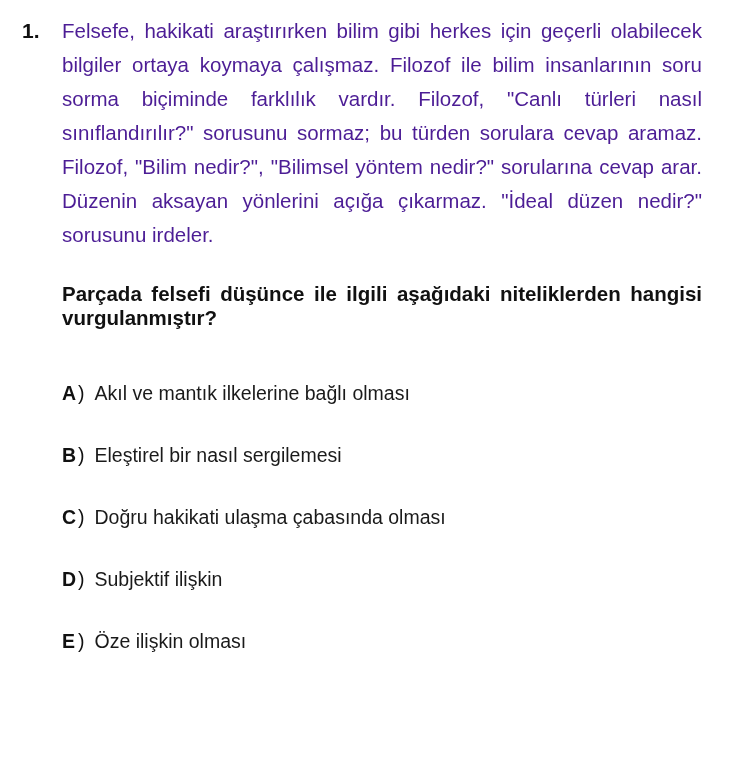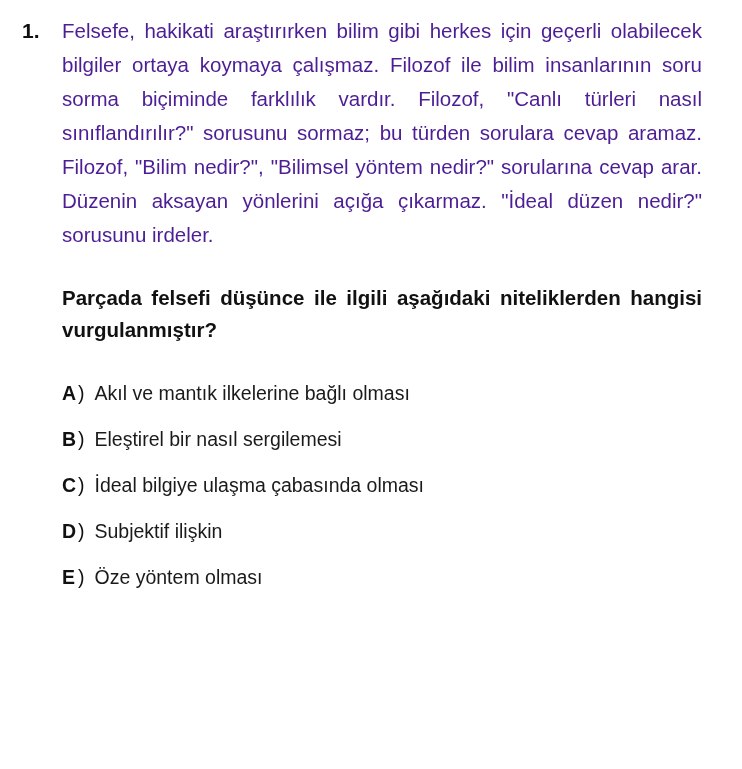--- a/index.html
+++ b/index.html
@@ -43,21 +43,21 @@
   .passage {
     font-size: 20.5px;
     line-height: 34px;
     text-align: justify;
     text-justify: inter-word;
     color: #4c1d95;
     margin: 0;
   }
   .prompt {
     font-size: 20.5px;
-    line-height: 32px;
+    line-height: 24px;
     font-weight: bold;
     text-align: justify;
     text-justify: inter-word;
     color: #111111;
     margin: 30px 0 0 0;
   }
   .choices {
     margin-top: 34px;
   }
   .choice {
@@ -77,20 +77,21 @@
     font-size: 19.5px;
     font-weight: normal;
     color: #111111;
     padding-right: 10px;
   }
   .choice-text {
     flex: 1 1 auto;
     font-size: 19.5px;
     line-height: 26px;
     color: #1a1a1a;
+    margin-top: 16px;
   }
 </style>
 </head>
 <body>
 
 <div class="page">
   <div class="question-block">
     <div class="q-number">1.</div>
     <div class="q-body">
       <p class="passage">Felsefe, hakikati araştırırken bilim gibi herkes için geçerli olabilecek bilgiler ortaya koymaya çalışmaz. Filozof ile bilim insanlarının soru sorma biçiminde farklılık vardır. Filozof, "Canlı türleri nasıl sınıflandırılır?" sorusunu sormaz; bu türden sorulara cevap aramaz. Filozof, "Bilim nedir?", "Bilimsel yöntem nedir?" sorularına cevap arar. Düzenin aksayan yönlerini açığa çıkarmaz. "İdeal düzen nedir?" sorusunu irdeler.</p>
@@ -103,28 +104,28 @@
           <span class="choice-text">Akıl ve mantık ilkelerine bağlı olması</span>
         </div>
         <div class="choice">
           <span class="choice-letter">B</span>
           <span class="choice-paren">)</span>
           <span class="choice-text">Eleştirel bir nasıl sergilemesi</span>
         </div>
         <div class="choice">
           <span class="choice-letter">C</span>
           <span class="choice-paren">)</span>
-          <span class="choice-text">İdeal bilgiye ulaşma çabasında olması</span>
+          <span class="choice-text">Doğru hakikati ulaşma çabasında olması</span>
         </div>
         <div class="choice">
           <span class="choice-letter">D</span>
           <span class="choice-paren">)</span>
           <span class="choice-text">Subjektif ilişkin</span>
         </div>
         <div class="choice">
           <span class="choice-letter">E</span>
           <span class="choice-paren">)</span>
-          <span class="choice-text">Öze yöntem olması</span>
+          <span class="choice-text">Öze ilişkin olması</span>
         </div>
       </div>
     </div>
   </div>
 </div>
 
 </body></html>

